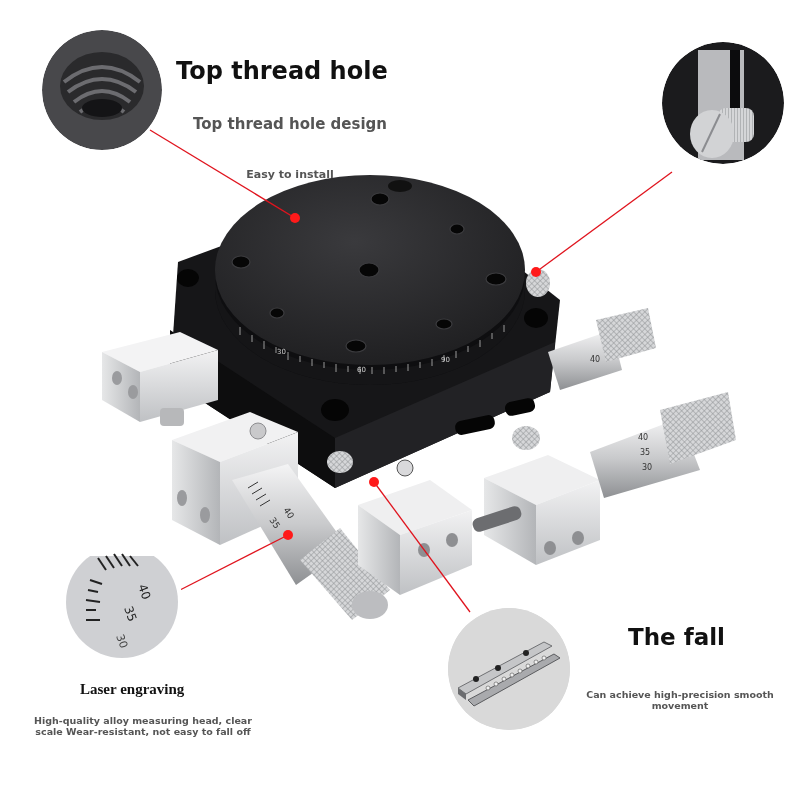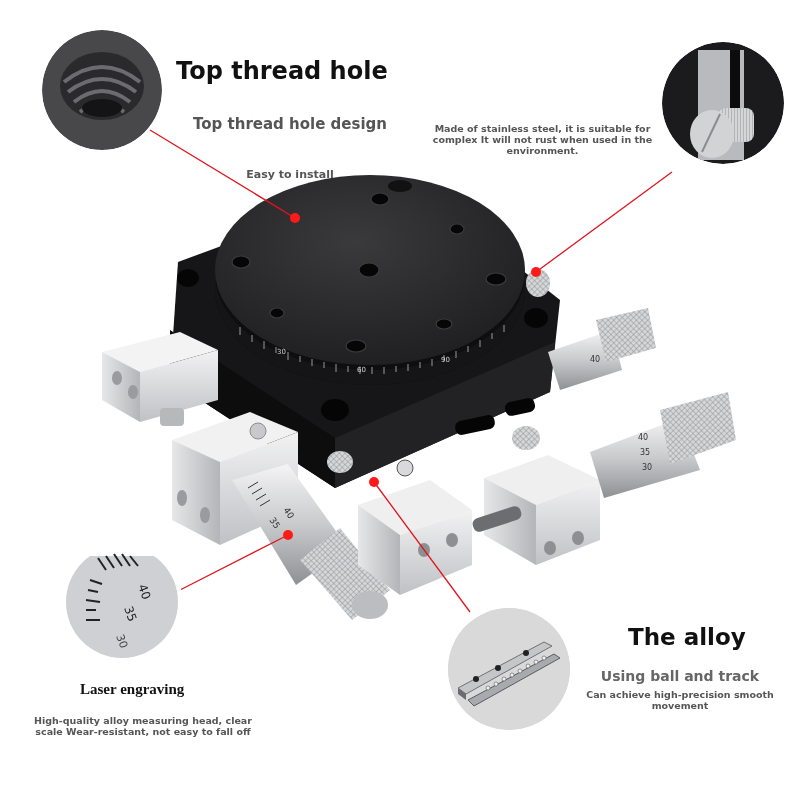--- a/index.html
+++ b/index.html
@@ -285,22 +285,20 @@
         <circle cx="88" cy="54" r="2"></circle>
           <circle cx="96" cy="50" r="2"></circle>
       </g>
     </svg>
   </div>
 
   <div class="title" id="t-top">Top thread hole</div>
   <div class="sub" id="s-top1">Top thread hole design</div>
   <div class="sub" id="s-top2">Easy to install</div>
 
-  <div class="sub" id="s-limit">Made of stainless steel, it is suitable for complex It will not rust when used in the environment.</div>
 
   <div class="title" id="t-laser">Laser engraving</div>
   <div class="sub" id="s-laser">High-quality alloy measuring head, clear scale Wear-resistant, not easy to fall off</div>
 
-  <div class="title" id="t-rail">The alloy</div>
-  <div class="sub" id="s-rail1">Using ball and track</div>
+  <div class="title" id="t-rail">The fall</div>
   <div class="sub" id="s-rail2">Can achieve high-precision smooth movement</div>
 
 </div>
 
 </body></html>

